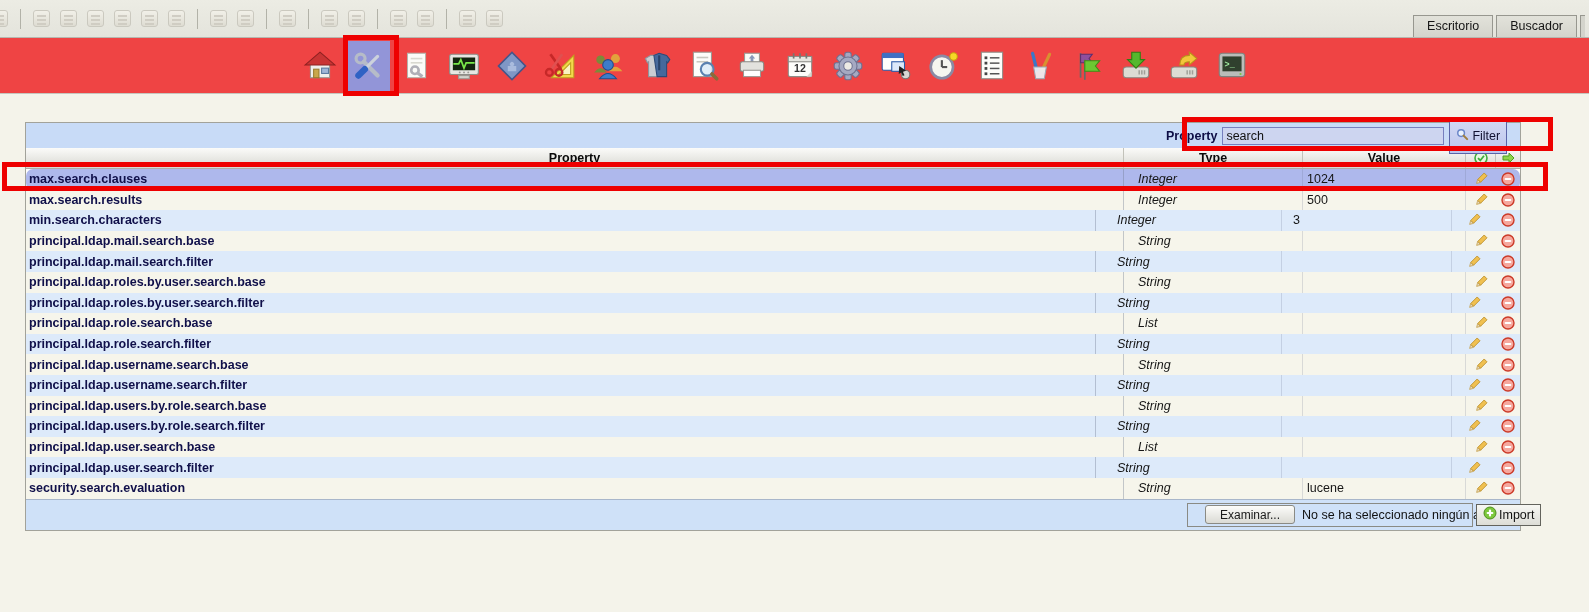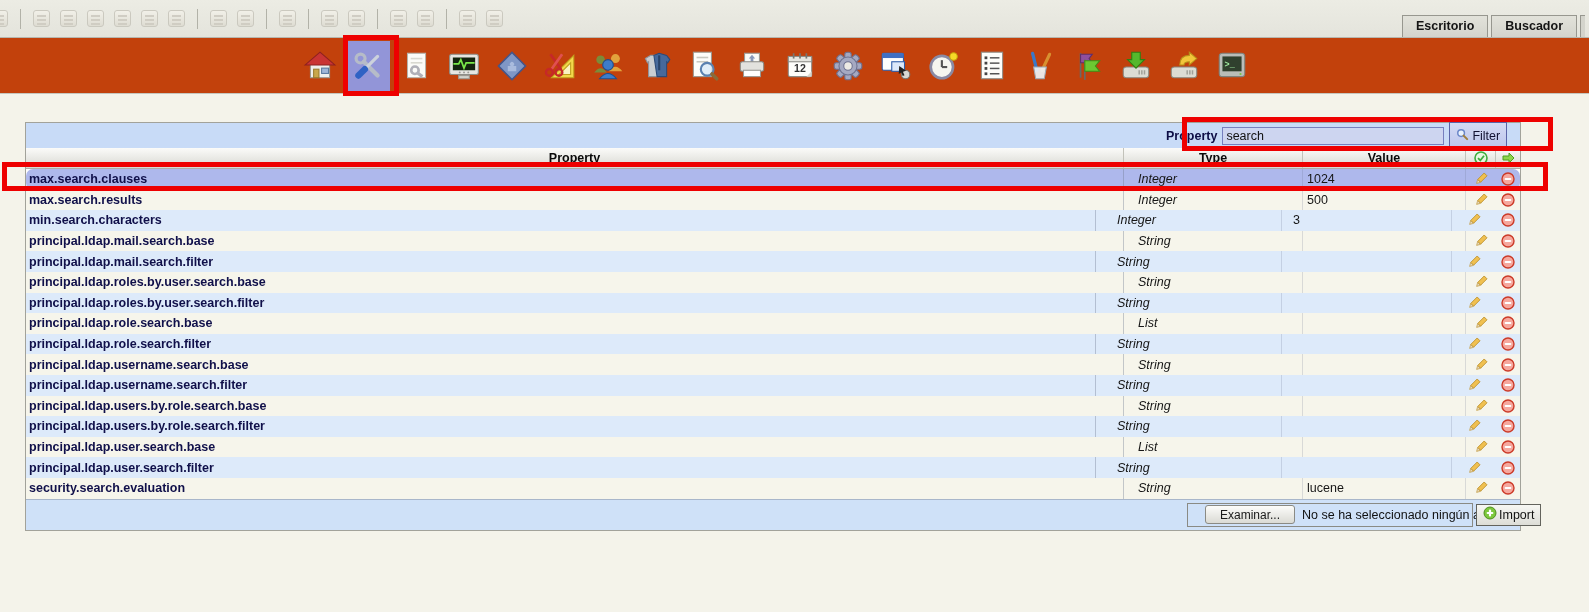--- a/index.html
+++ b/index.html
@@ -22,49 +22,49 @@
   .ghost-icon {
     width:17px; height:17px; border:1px solid #c6c4ba; border-radius:3px;
     background:linear-gradient(#f4f2ea,#dddbd1); position:relative; opacity:.85;
   }
   .ghost-icon::after{
     content:""; position:absolute; left:3px; right:3px; top:4px; height:2px;
     background:#ccc9bf; box-shadow:0 4px 0 #ccc9bf, 0 8px 0 #ccc9bf;
   }
   .vsep { width:1px; height:20px; background:#b2b2a8; margin:0 2px; }
 
-  .tabs { position:absolute; right:4px; bottom:0; display:flex; align-items:flex-end;font-weight:bold; }
+  .tabs { position:absolute; right:4px; bottom:0; display:flex; align-items:flex-end; }
   .tab {
     background:linear-gradient(#e2e2da,#d4d4cc); border:1px solid #97978f; border-bottom:none;
     padding:3px 13px 4px; font-size:12.5px; color:#141414; cursor:pointer; margin-left:3px;
   }
   .tab-sliver { width:5px; height:22px; margin-left:3px; background:#d4d4cc; border:1px solid #97978f; border-right:none; border-bottom:none; }
 
   
   .mainbar {
-    height:56px; background:#c2410c; border-bottom:1px solid #c6c6be;
+    height:56px; background:#ef4444; border-bottom:1px solid #c6c6be;
     display:flex; align-items:center; padding-left:300px; gap:8px;
   }
   .big-icon { width:40px; height:46px; display:flex; align-items:center; justify-content:center; cursor:pointer; flex:0 0 auto; }
   .big-icon.selected { background:#9295d8; width:44px; height:50px; margin:0 -2px; }
 
   
   .ptable {
     position:absolute; left:25px; top:122px; width:1496px;
     border:1px solid #a2a29a; background:#fff;
   }
   .filter-row { height:25px; background:#c8dbf7; position:relative; }
   .fgroup { position:absolute; left:1140px; top:2px; height:21px; display:flex; align-items:center; gap:5px; }
   .flabel { font-weight:bold; font-size:12.5px; color:#0d0d45; }
   .finput {
     width:222px; height:18px; background:#cdd5f0; border:1px solid #767fbe;
     font-family:"Liberation Sans",sans-serif; font-size:12.5px; color:#111; padding:0 3px;
   }
   .fbtn {
-    height:28px; padding:0 6px; display:flex; align-items:center; gap:3px;
+    height:36px; padding:0 6px; display:flex; align-items:center; gap:3px;
     background:linear-gradient(#d3daf4,#bcc5ec); border:1px solid #5a64a8;
     font-family:"Liberation Sans",sans-serif; font-size:12.5px; color:#101030; cursor:pointer;
   }
   .header-row {
     height:21px; display:flex; align-items:stretch;
     background:linear-gradient(#fbfbf9,#d8d8d2); border-bottom:1px solid #aeaea6;
     font-weight:bold; font-size:12.5px; color:#0a0a0a;
   }
   .hc { display:flex; align-items:center; justify-content:center; border-right:1px solid #c2c2ba; }
   .hc:last-child { border-right:none; }

